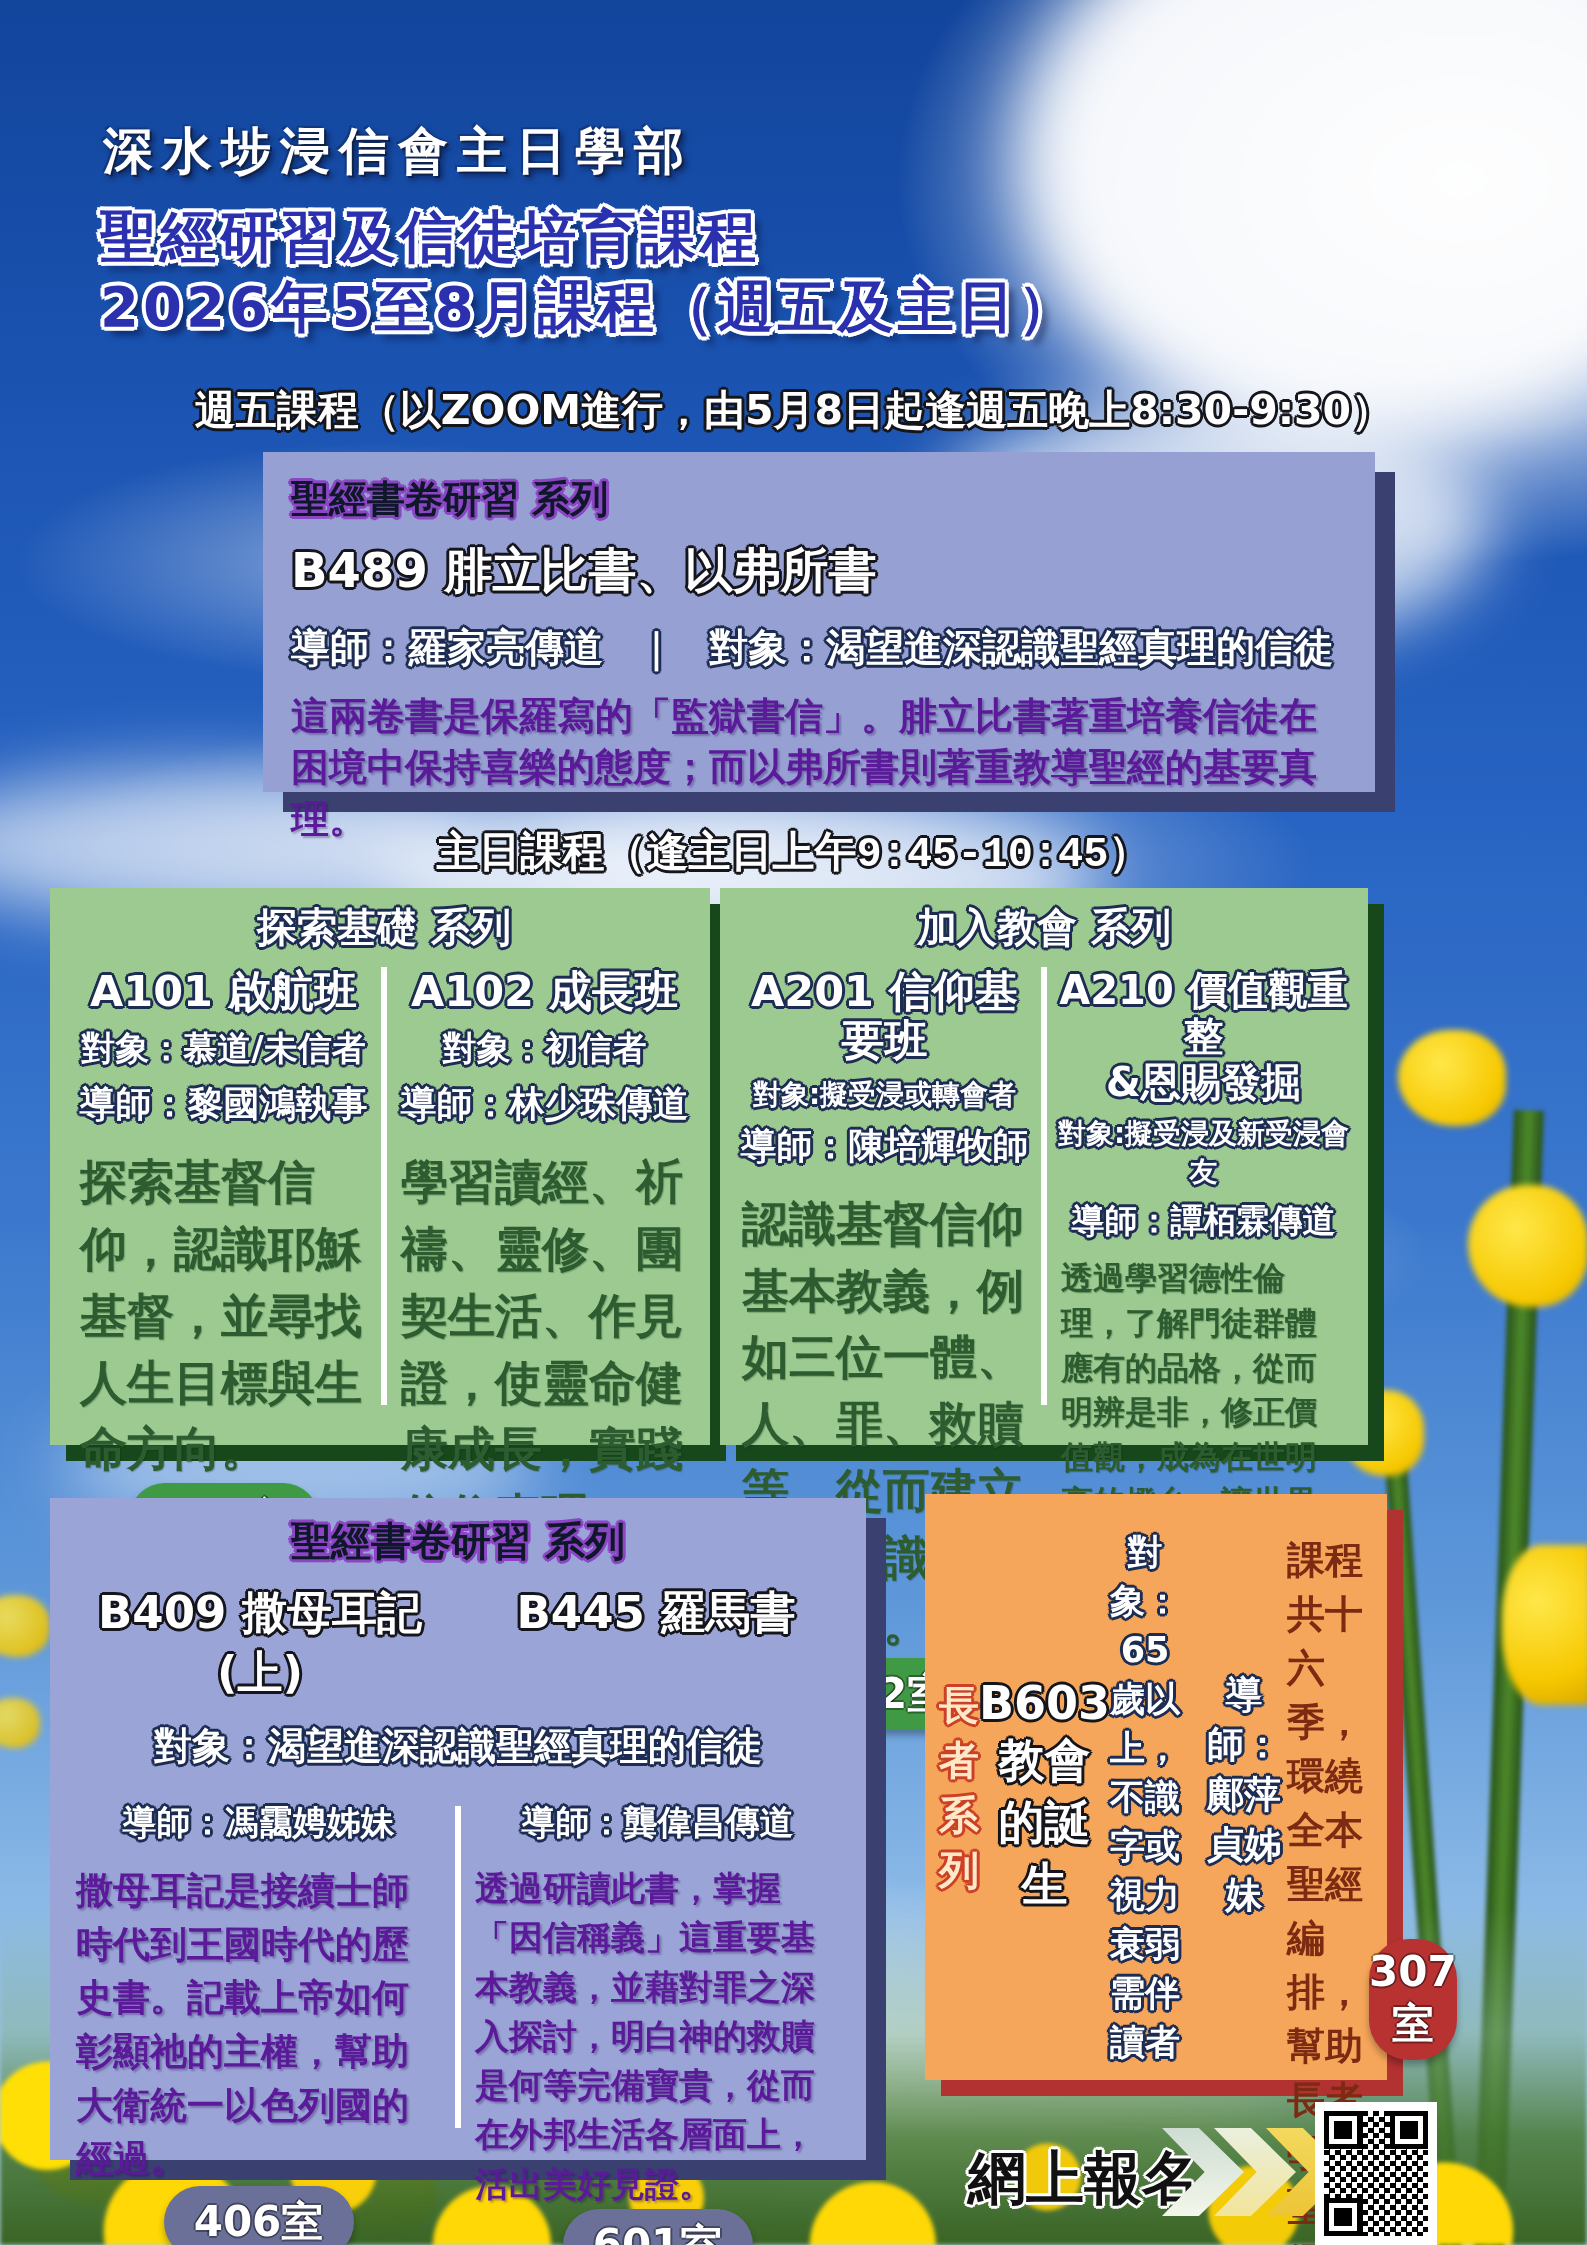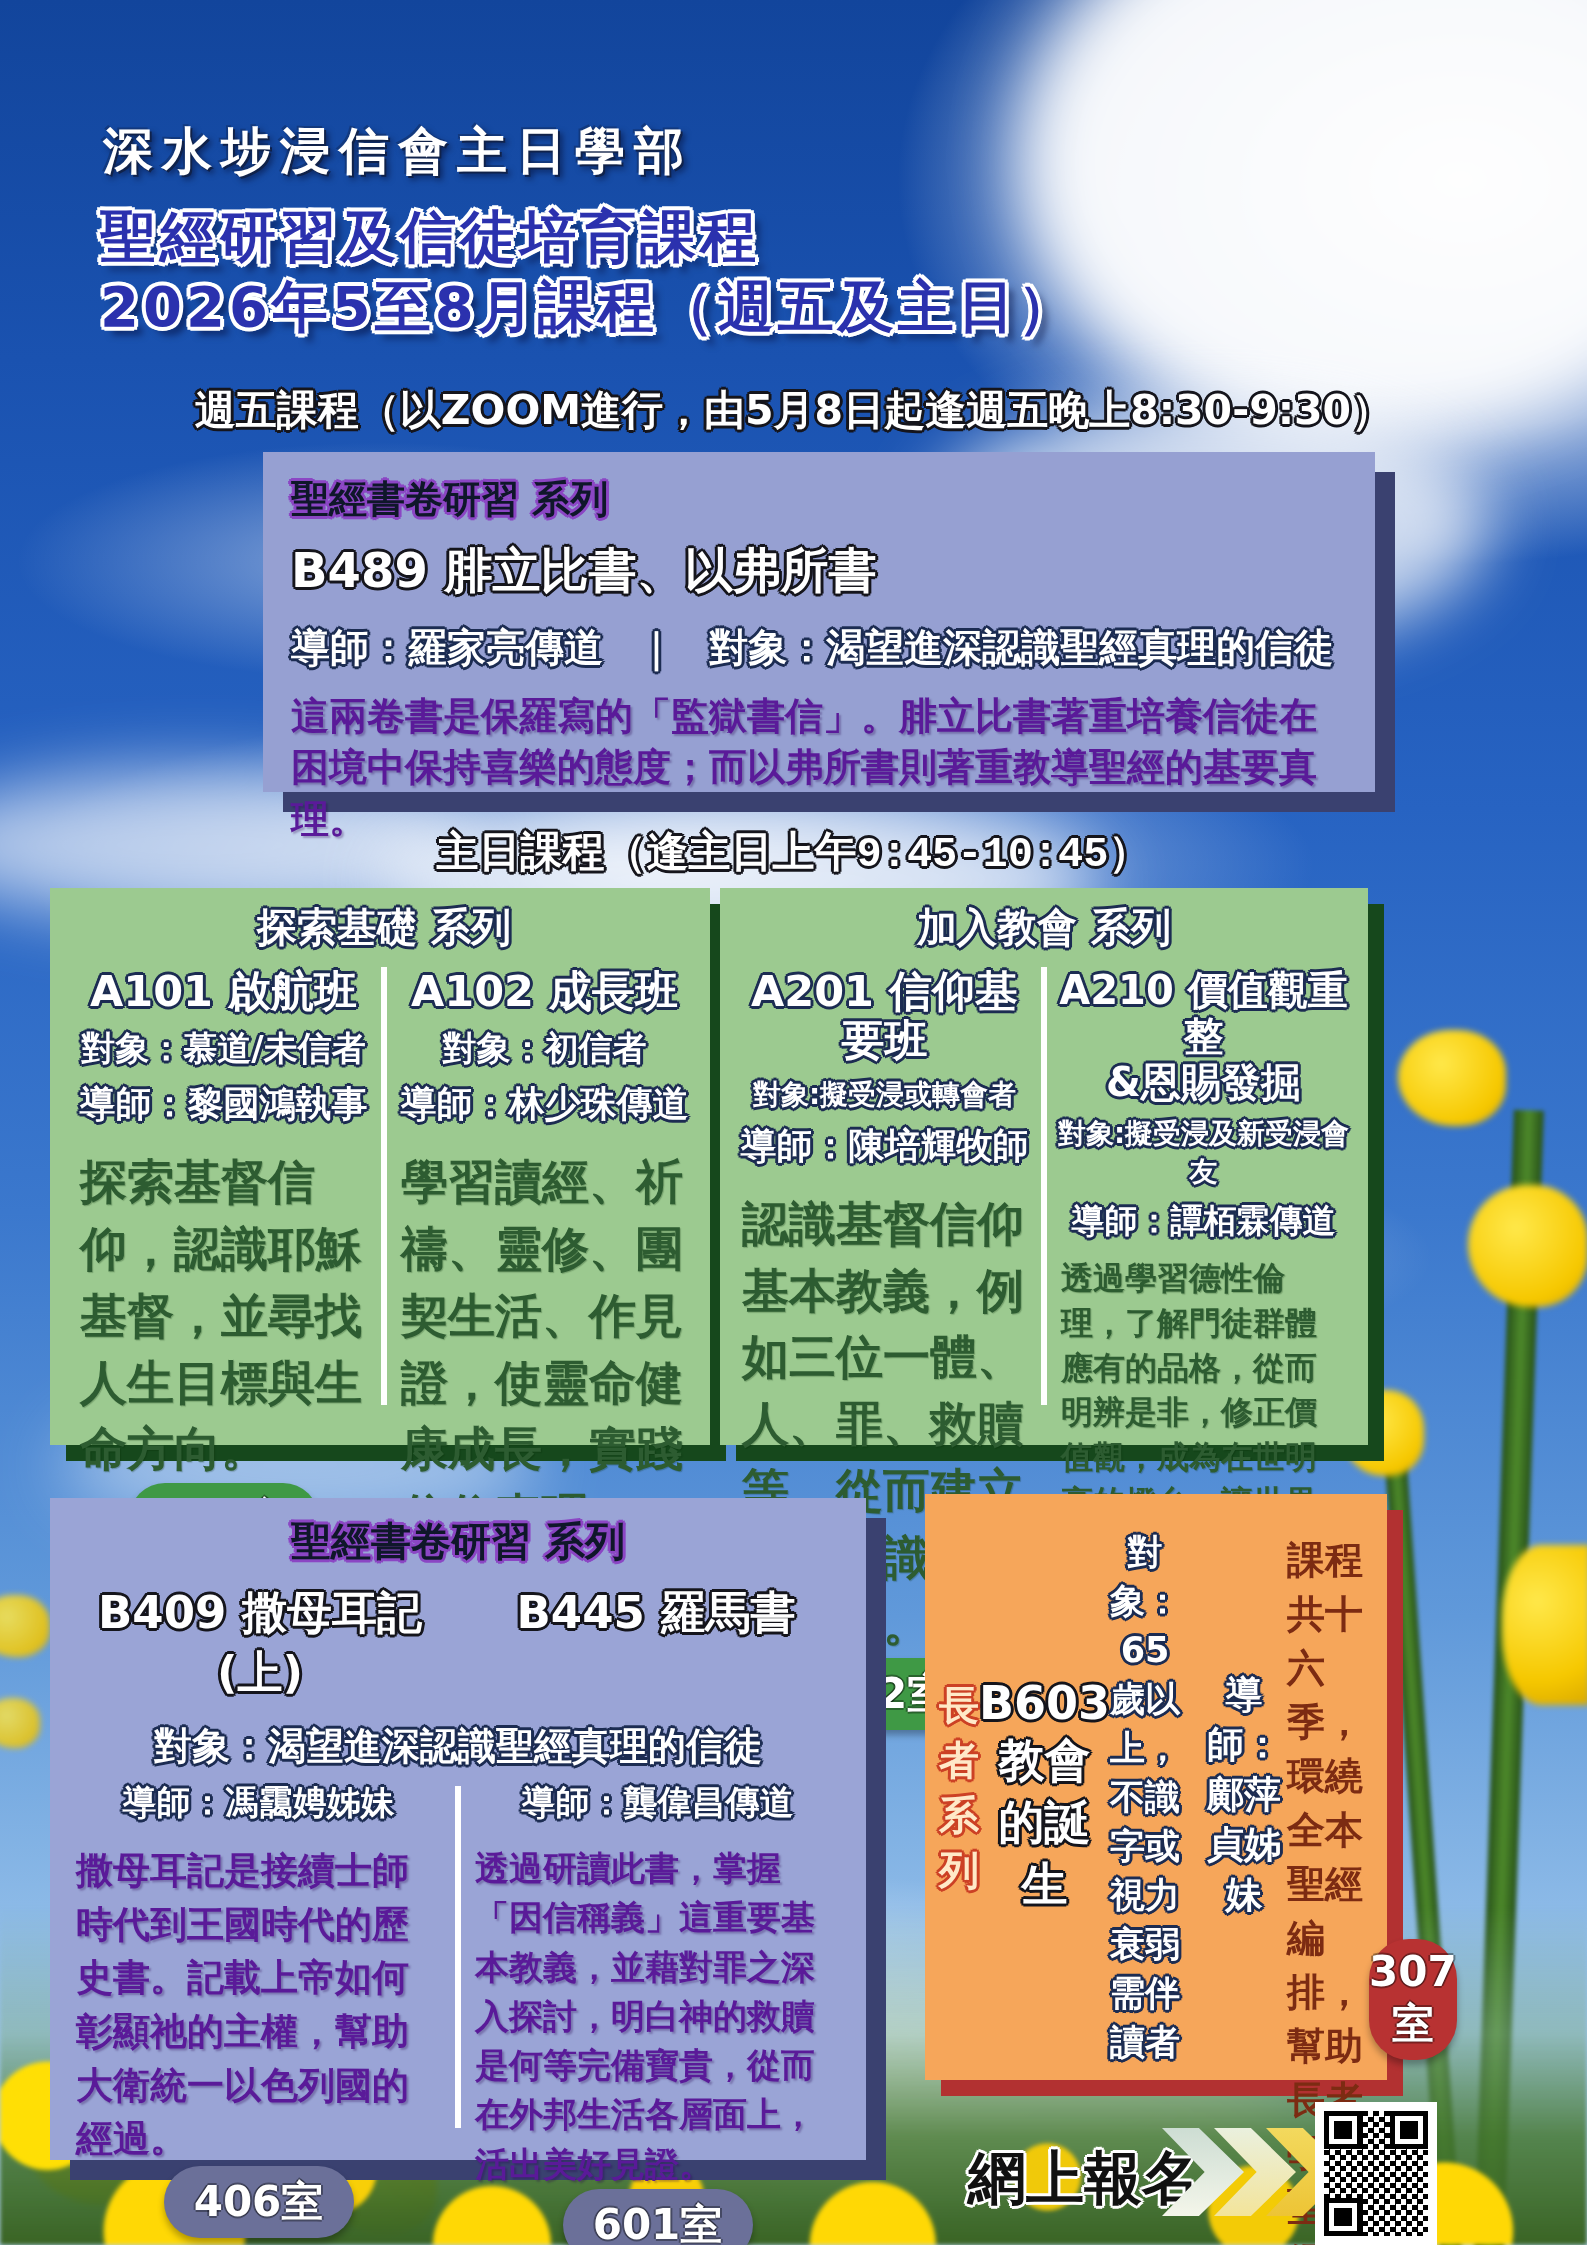--- a/index.html
+++ b/index.html
@@ -96,21 +96,21 @@
           text-shadow:2px 0 0 rgba(0,0,0,.35),-2px 0 0 rgba(0,0,0,.35),0 2px 0 rgba(0,0,0,.35),0 -2px 0 rgba(0,0,0,.35); box-shadow:0 5px 7px rgba(0,0,0,.3); }
   .pill-green { background:#3f9945; }
   .pill-slate { background:#6b7099; }
   .pill-red   { background:#b83232; width:210px; }
   
   .bible { left:50px; top:1498px; width:816px; height:662px; background:#9aa4d6; box-shadow:20px 20px 0 #3a4170; padding:16px 12px 14px; display:flex; flex-direction:column; }
   .bible .series { font-size:40px; font-weight:bold; text-align:center; }
   .btitles { display:flex; margin-top:14px; }
   .btitles span { flex:1; text-align:center; font-size:45px; font-weight:bold; }
   .baud { text-align:center; font-size:38px; font-weight:bold; margin-top:18px; }
-  .bible .cols { margin-top:4px; }
+  .bible .cols { margin-top:24px; }
   .bible .vdiv { margin:10px 0 18px; }
   .bible .ctut { font-size:34px; margin-top:0; }
   .bible .cdesc { font-size:37px; margin-top:18px; line-height:1.45; }
   .bible .cdesc.sm { font-size:34px; }
   
   .elder { left:925px; top:1494px; width:462px; height:586px; background:#f6a65a; box-shadow:16px 16px 0 #b23131; padding:18px 14px 16px; display:flex; flex-direction:row; align-items:center; text-align:center; }
   .elder .series { font-size:40px; font-weight:bold; }
   .elder .etitle { font-size:46px; font-weight:bold; margin-top:16px; }
   .elder .eaud   { font-size:35px; font-weight:bold; margin-top:18px; line-height:1.4; }
   .elder .etut   { font-size:37px; font-weight:bold; margin-top:14px;padding-left:27px; }

